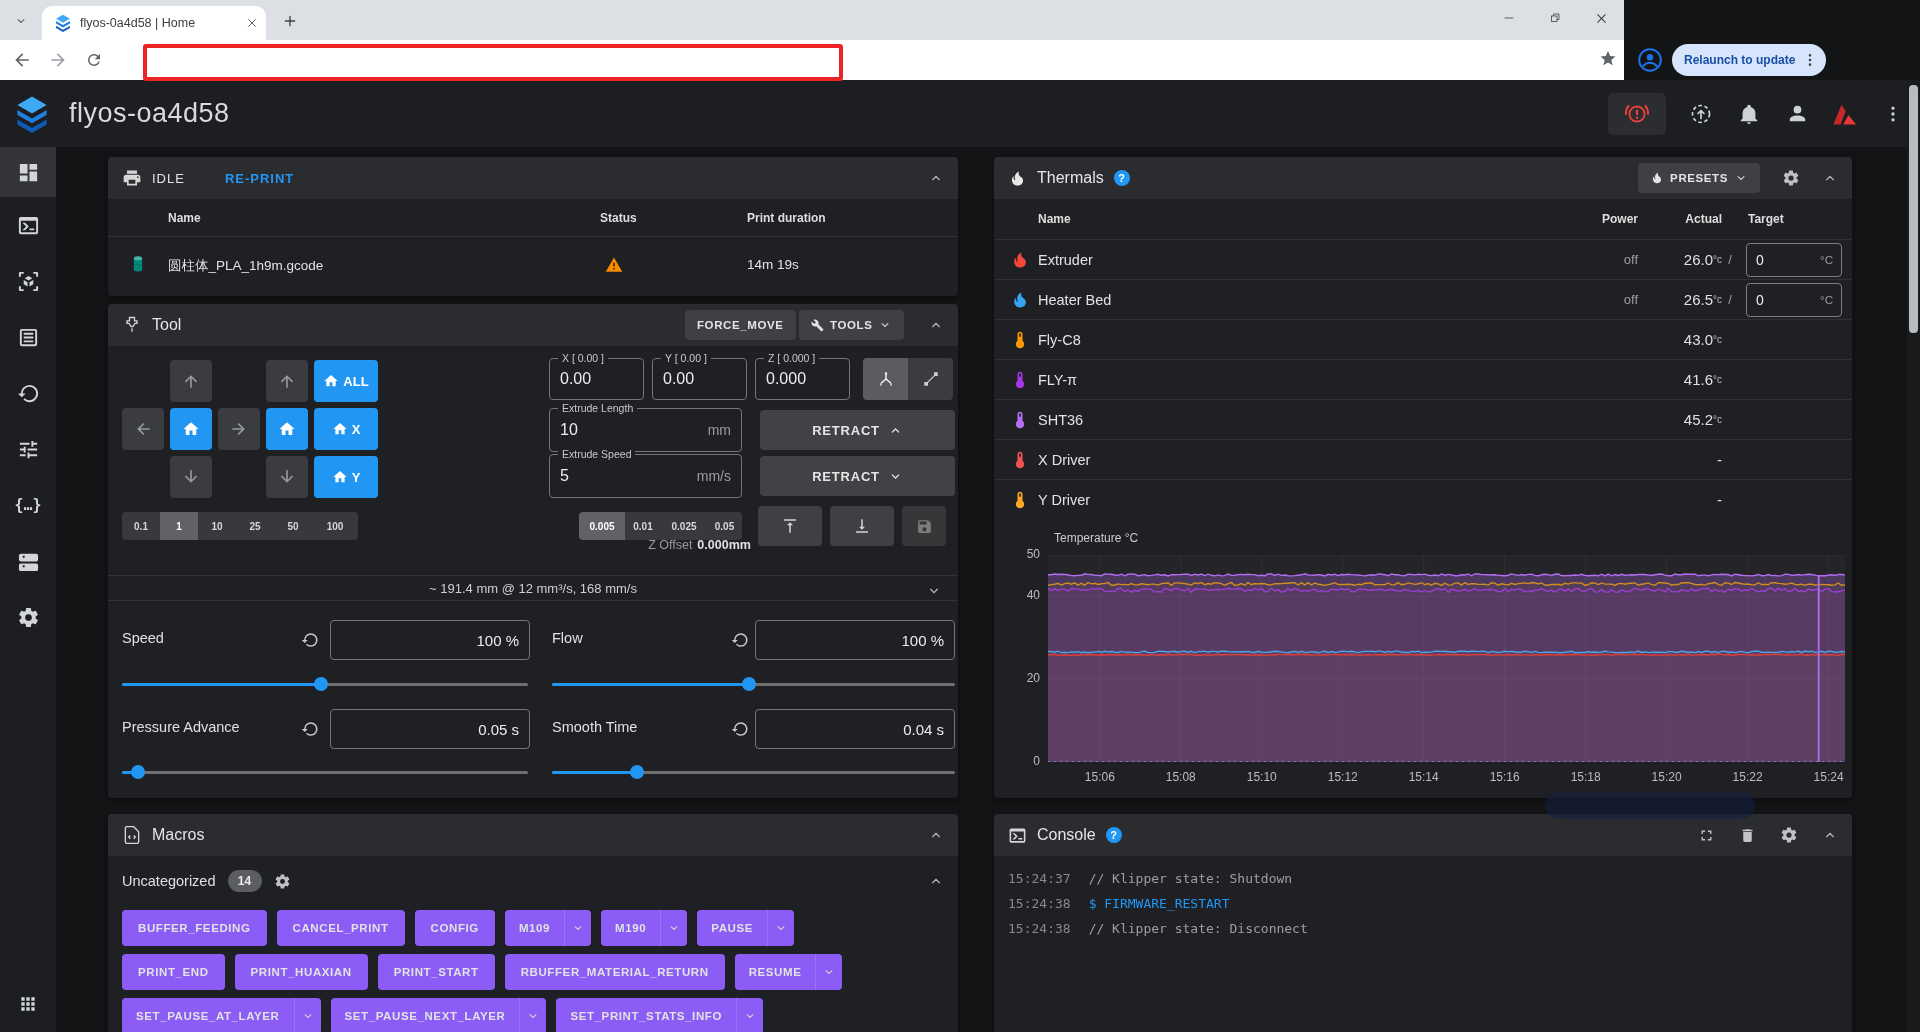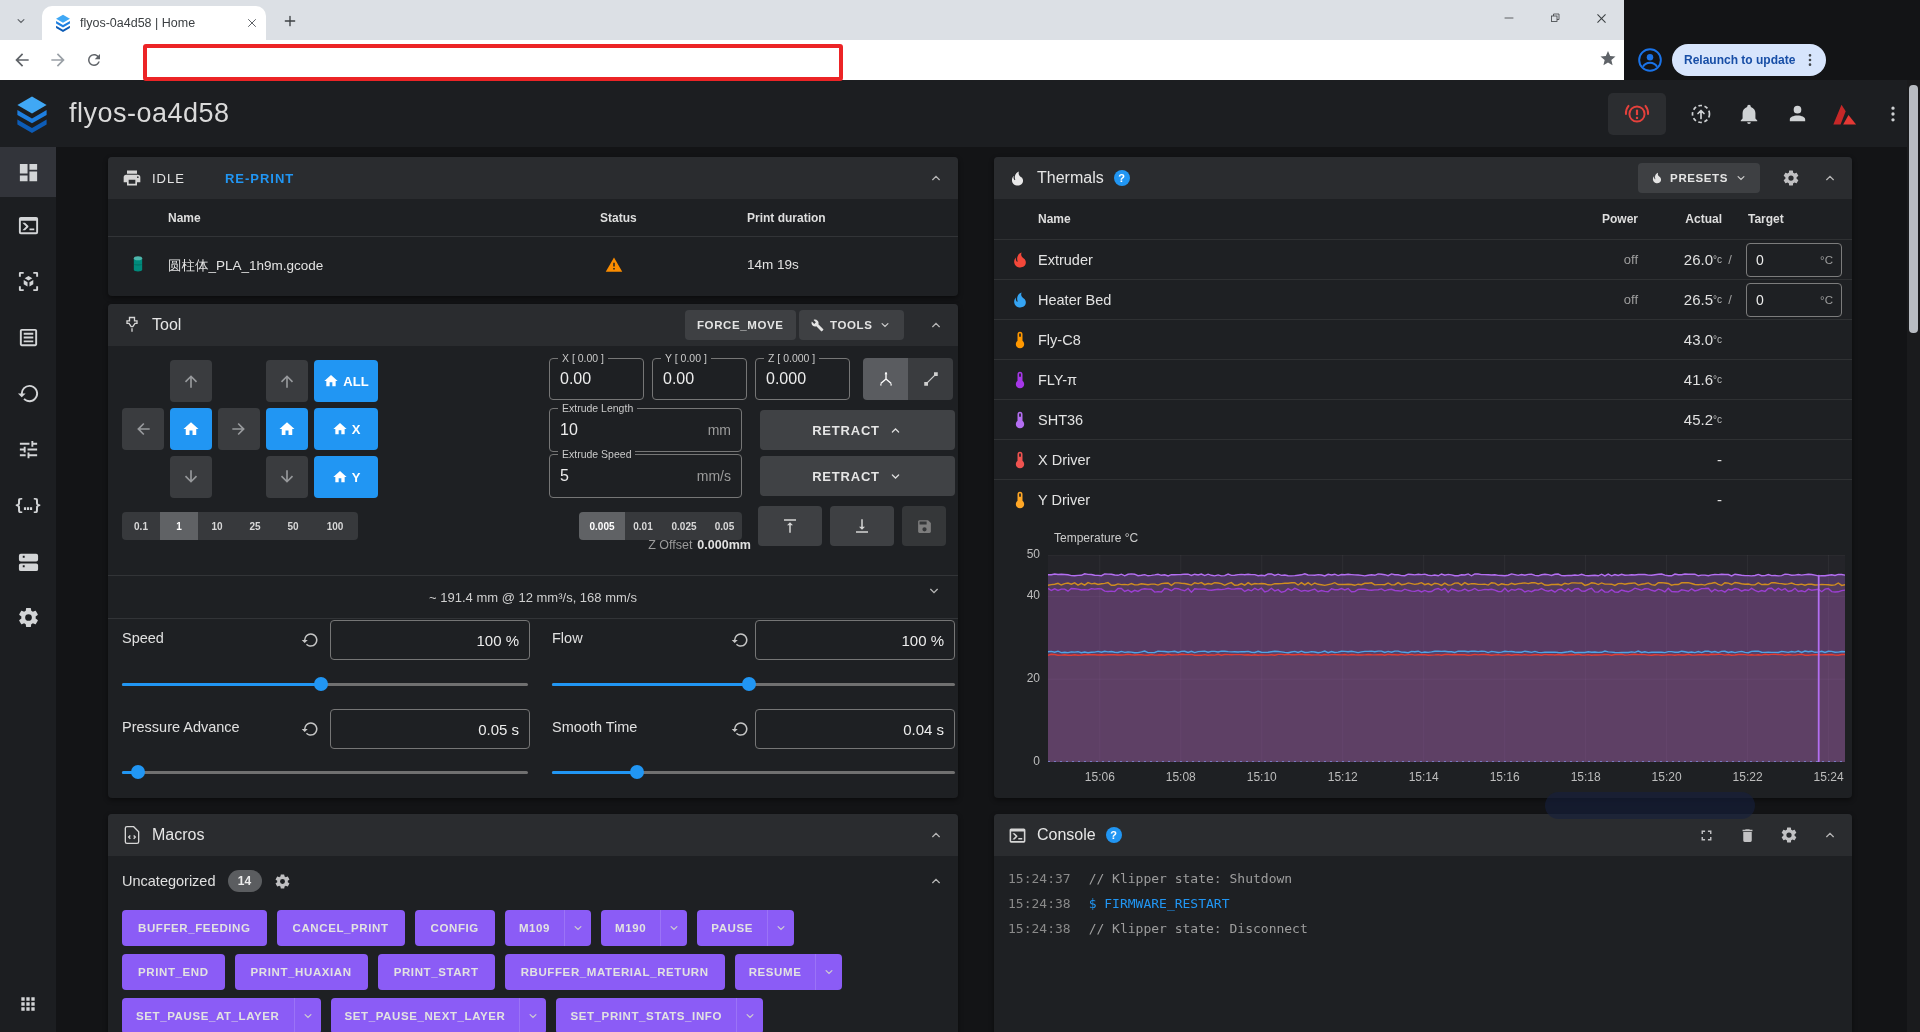--- a/index.html
+++ b/index.html
@@ -79,21 +79,21 @@
   .fld .lab{position:absolute;top:-7px;left:8px;background:#1e2023;padding:0 4px;font-size:10.5px;color:#c9c9c9;white-space:nowrap;}
   .fld .val{position:absolute;left:10px;top:50%;transform:translateY(-50%);font-size:16px;color:#ececec;}
   .fld .unit{position:absolute;right:10px;top:50%;transform:translateY(-50%);font-size:14px;color:#9c9c9c;}
   .bigbtn{position:absolute;height:40px;background:#404245;border-radius:4px;display:flex;align-items:center;justify-content:center;
     gap:8px;font-size:13px;font-weight:bold;color:#e6e6e6;letter-spacing:.8px;}
   .toggles{position:absolute;display:flex;border-radius:4px;overflow:hidden;}
   .tgl{width:45px;height:42px;background:#3a3c3f;display:flex;align-items:center;justify-content:center;}
   .tgl.sel{background:#5a5c60;}
   .zoff{position:absolute;left:441px;top:192px;width:301px;text-align:center;font-size:12.5px;color:#9a9a9a;}
   .zoff b{color:#e0e0e0;margin-left:5px;}
-  .stats-row{position:absolute;left:0;top:229px;width:850px;height:44px;border-top:1px solid #323437;border-bottom:1px solid #323437;
+  .stats-row{position:absolute;left:0;top:229px;width:850px;height:26px;border-top:1px solid #323437;border-bottom:1px solid #323437;
     display:flex;align-items:center;justify-content:center;font-size:13px;color:#cfcfcf;}
   .stats-chev{position:absolute;right:16px;top:7px;}
   .sl-label{position:absolute;font-size:14.5px;color:#e0e0e0;}
   .sl-reset{position:absolute;width:20px;height:20px;display:flex;align-items:center;justify-content:center;}
   .sl-track{position:absolute;height:14px;}
   .sl-track .rail{position:absolute;left:0;right:0;top:6px;height:3px;background:#707070;border-radius:2px;}
   .sl-track .fillp{position:absolute;left:0;top:6px;height:3px;background:#2196f3;border-radius:2px;}
   .sl-track .thumb{position:absolute;top:0;width:14px;height:14px;border-radius:50%;background:#2196f3;margin-left:-7px;}
   
   .macros-card{height:280px;}

